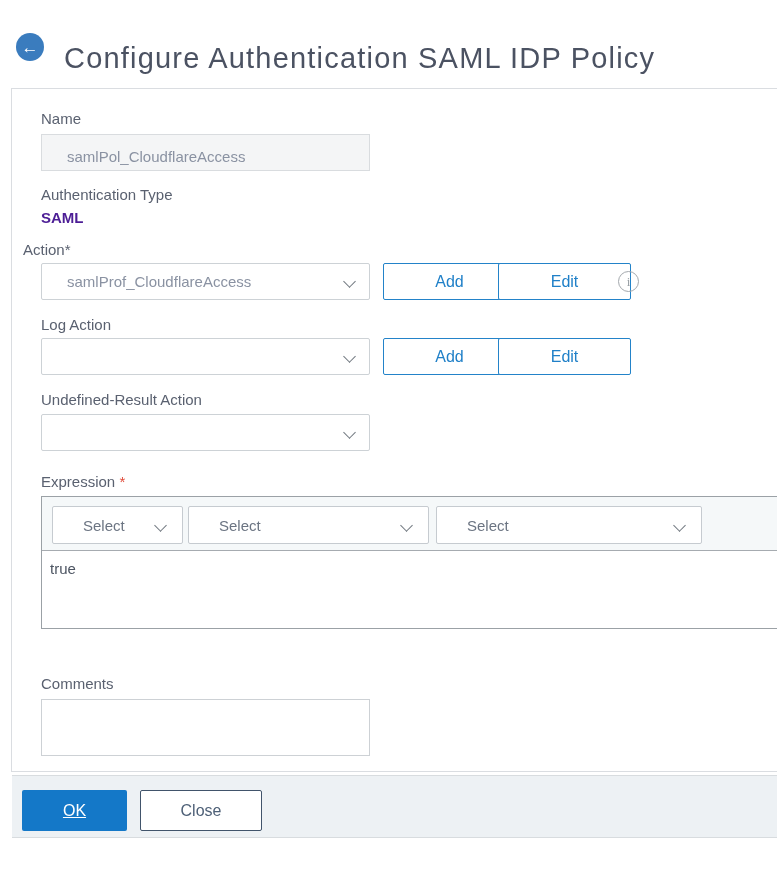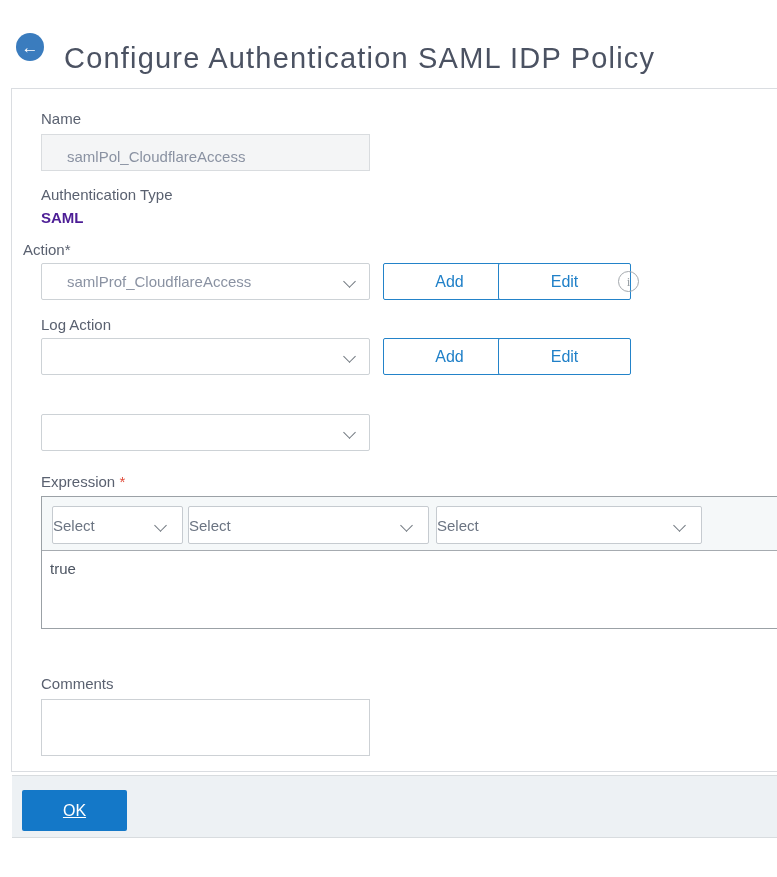--- a/index.html
+++ b/index.html
@@ -40,21 +40,21 @@
 
   .info-icon { position:absolute; width:21px; height:21px; border:1.5px solid #a3a8ad; border-radius:50%;
                color:#9aa0a5; font-size:13px; display:flex; align-items:center; justify-content:center;
                font-family:"Liberation Serif", serif; }
 
   
   .expr-box { position:absolute; left:29px; top:407px; width:1060px; border:1px solid #9ba1a6; }
   .expr-toolbar { position:relative; height:54px; background:#f5f8f9; border-bottom:1px solid #a6abb0; }
   .expr-sel { position:absolute; top:9px; height:38px; background:#fff; border:1px solid #c6cbd0;
               border-radius:2px; font-size:15px; color:#6b7482; display:flex; align-items:center;
-              cursor:pointer; }
+              padding-left:30px; cursor:pointer; }
   .expr-sel .chev { top:14px; right:17px; }
   .expr-text { display:block; width:100%; height:77px; border:none; outline:none; resize:none;
                font-family:"Liberation Sans", sans-serif; font-size:15px; color:#4d5562;
                padding:9px 8px; background:#fff; }
 
   .comments-box { position:absolute; left:29px; top:610px; width:329px; height:57px;
                   border:1px solid #cdd1d5; background:#fff; resize:none; outline:none;
                   font-family:"Liberation Sans", sans-serif; font-size:15px; color:#4d5562; padding:6px 8px; }
 
   
@@ -95,20 +95,21 @@
     <div class="info-icon" style="left:606px; top:182px;">i</div>
 
     <div class="lbl" style="left:29px; top:227px;">Log Action</div>
     <div class="sel" style="left:29px; top:249px;">
       <span></span>
       <span class="chev"></span>
     </div>
     <button class="btn-outline-blue" style="left:371px; top:249px;">Add</button>
     <button class="btn-outline-blue" style="left:486px; top:249px;">Edit</button>
 
+    <div class="lbl" style="left:29px; top:302px;">Undefined-Result Action</div>
     <div class="sel" style="left:29px; top:325px;">
       <span></span>
       <span class="chev"></span>
     </div>
 
     <div class="lbl" style="left:29px; top:384px;">
       <span>Expression</span>
       <span class="req">*</span>
     </div>
     <div class="expr-box">
@@ -129,15 +130,16 @@
       <textarea class="expr-text" spellcheck="false" style="">true</textarea>
     </div>
 
     <div class="lbl" style="left:29px; top:586px;text-align:right;">Comments</div>
     <textarea class="comments-box" spellcheck="false" style=""></textarea>
 
   </div>
 
   <div class="footer">
     <button class="btn-ok">OK</button>
+    <button class="btn-close">Close</button>
   </div>
 
 </div>
 
 </body></html>

